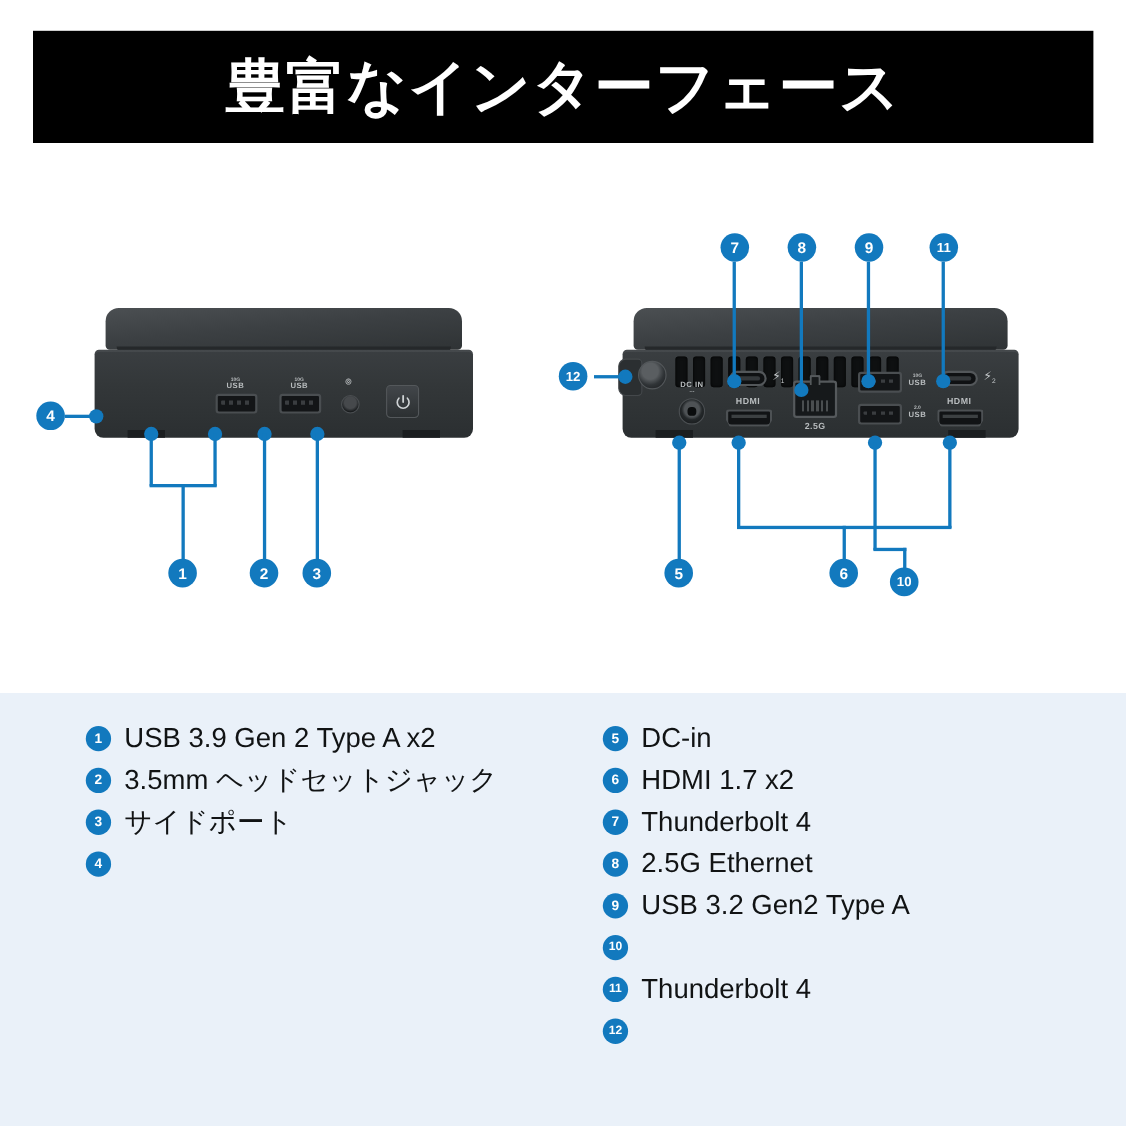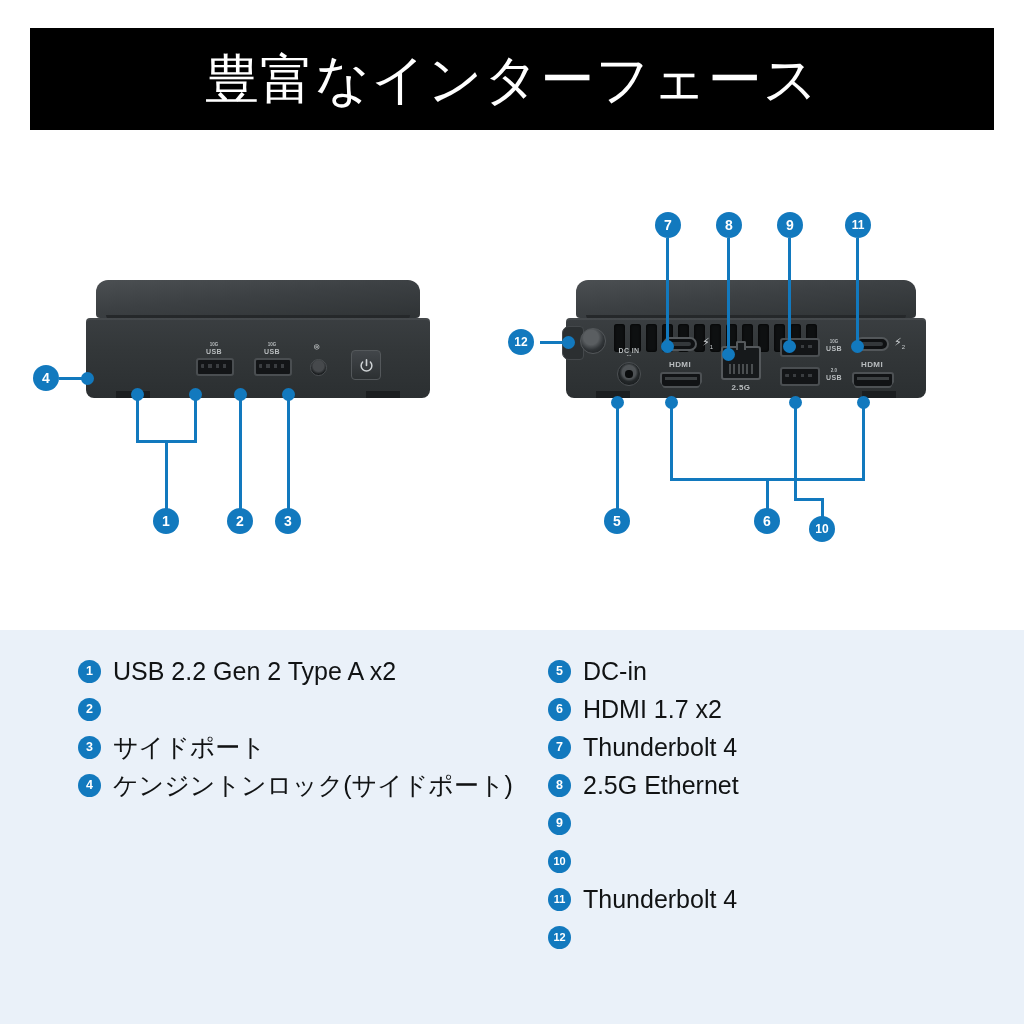--- a/index.html
+++ b/index.html
@@ -14,21 +14,21 @@
   
   .banner {
     position: absolute; left: 30px; top: 28px;
     width: 964px; height: 102px;
     background: #000000;
     display: flex; align-items: center; justify-content: center;
   }
   .banner-text {
     color: #ffffff;
     font-size: 54px;
-    font-weight: 400;
+    font-weight: 700;
     letter-spacing: 1px;
     line-height: 1;
     white-space: nowrap;
   }
 
   
   .stage { position: absolute; left:0; top: 150px; width: 1024px; height: 470px; }
 
   
   .device { position: absolute; }
@@ -347,32 +347,32 @@
     <div class="badge small-num" style="left:809px; top:366px;">10</div>
 
   </div>
 
   <div class="legend">
     <div class="legend-cols">
 
       <div class="legend-col left">
         <div class="legend-item">
           <div class="legend-badge">1</div>
-          <div class="legend-label">USB 2.2 Gen 2 Type A x2</div>
+          <div class="legend-label">USB 3.9 Gen 2 Type A x2</div>
         </div>
         <div class="legend-item">
           <div class="legend-badge">2</div>
+          <div class="legend-label">3.5mm ヘッドセットジャック</div>
         </div>
         <div class="legend-item">
           <div class="legend-badge">3</div>
           <div class="legend-label">サイドポート</div>
         </div>
         <div class="legend-item">
           <div class="legend-badge">4</div>
-          <div class="legend-label">ケンジントンロック(サイドポート)</div>
         </div>
       </div>
 
       <div class="legend-col right">
         <div class="legend-item">
           <div class="legend-badge">5</div>
           <div class="legend-label">DC-in</div>
         </div>
         <div class="legend-item">
           <div class="legend-badge">6</div>
@@ -381,20 +381,21 @@
         <div class="legend-item">
           <div class="legend-badge">7</div>
           <div class="legend-label">Thunderbolt 4</div>
         </div>
         <div class="legend-item">
           <div class="legend-badge">8</div>
           <div class="legend-label">2.5G Ethernet</div>
         </div>
         <div class="legend-item">
           <div class="legend-badge">9</div>
+          <div class="legend-label">USB 3.2 Gen2 Type A</div>
         </div>
         <div class="legend-item">
           <div class="legend-badge two">10</div>
         </div>
         <div class="legend-item">
           <div class="legend-badge two">11</div>
           <div class="legend-label">Thunderbolt 4</div>
         </div>
         <div class="legend-item">
           <div class="legend-badge two">12</div>

